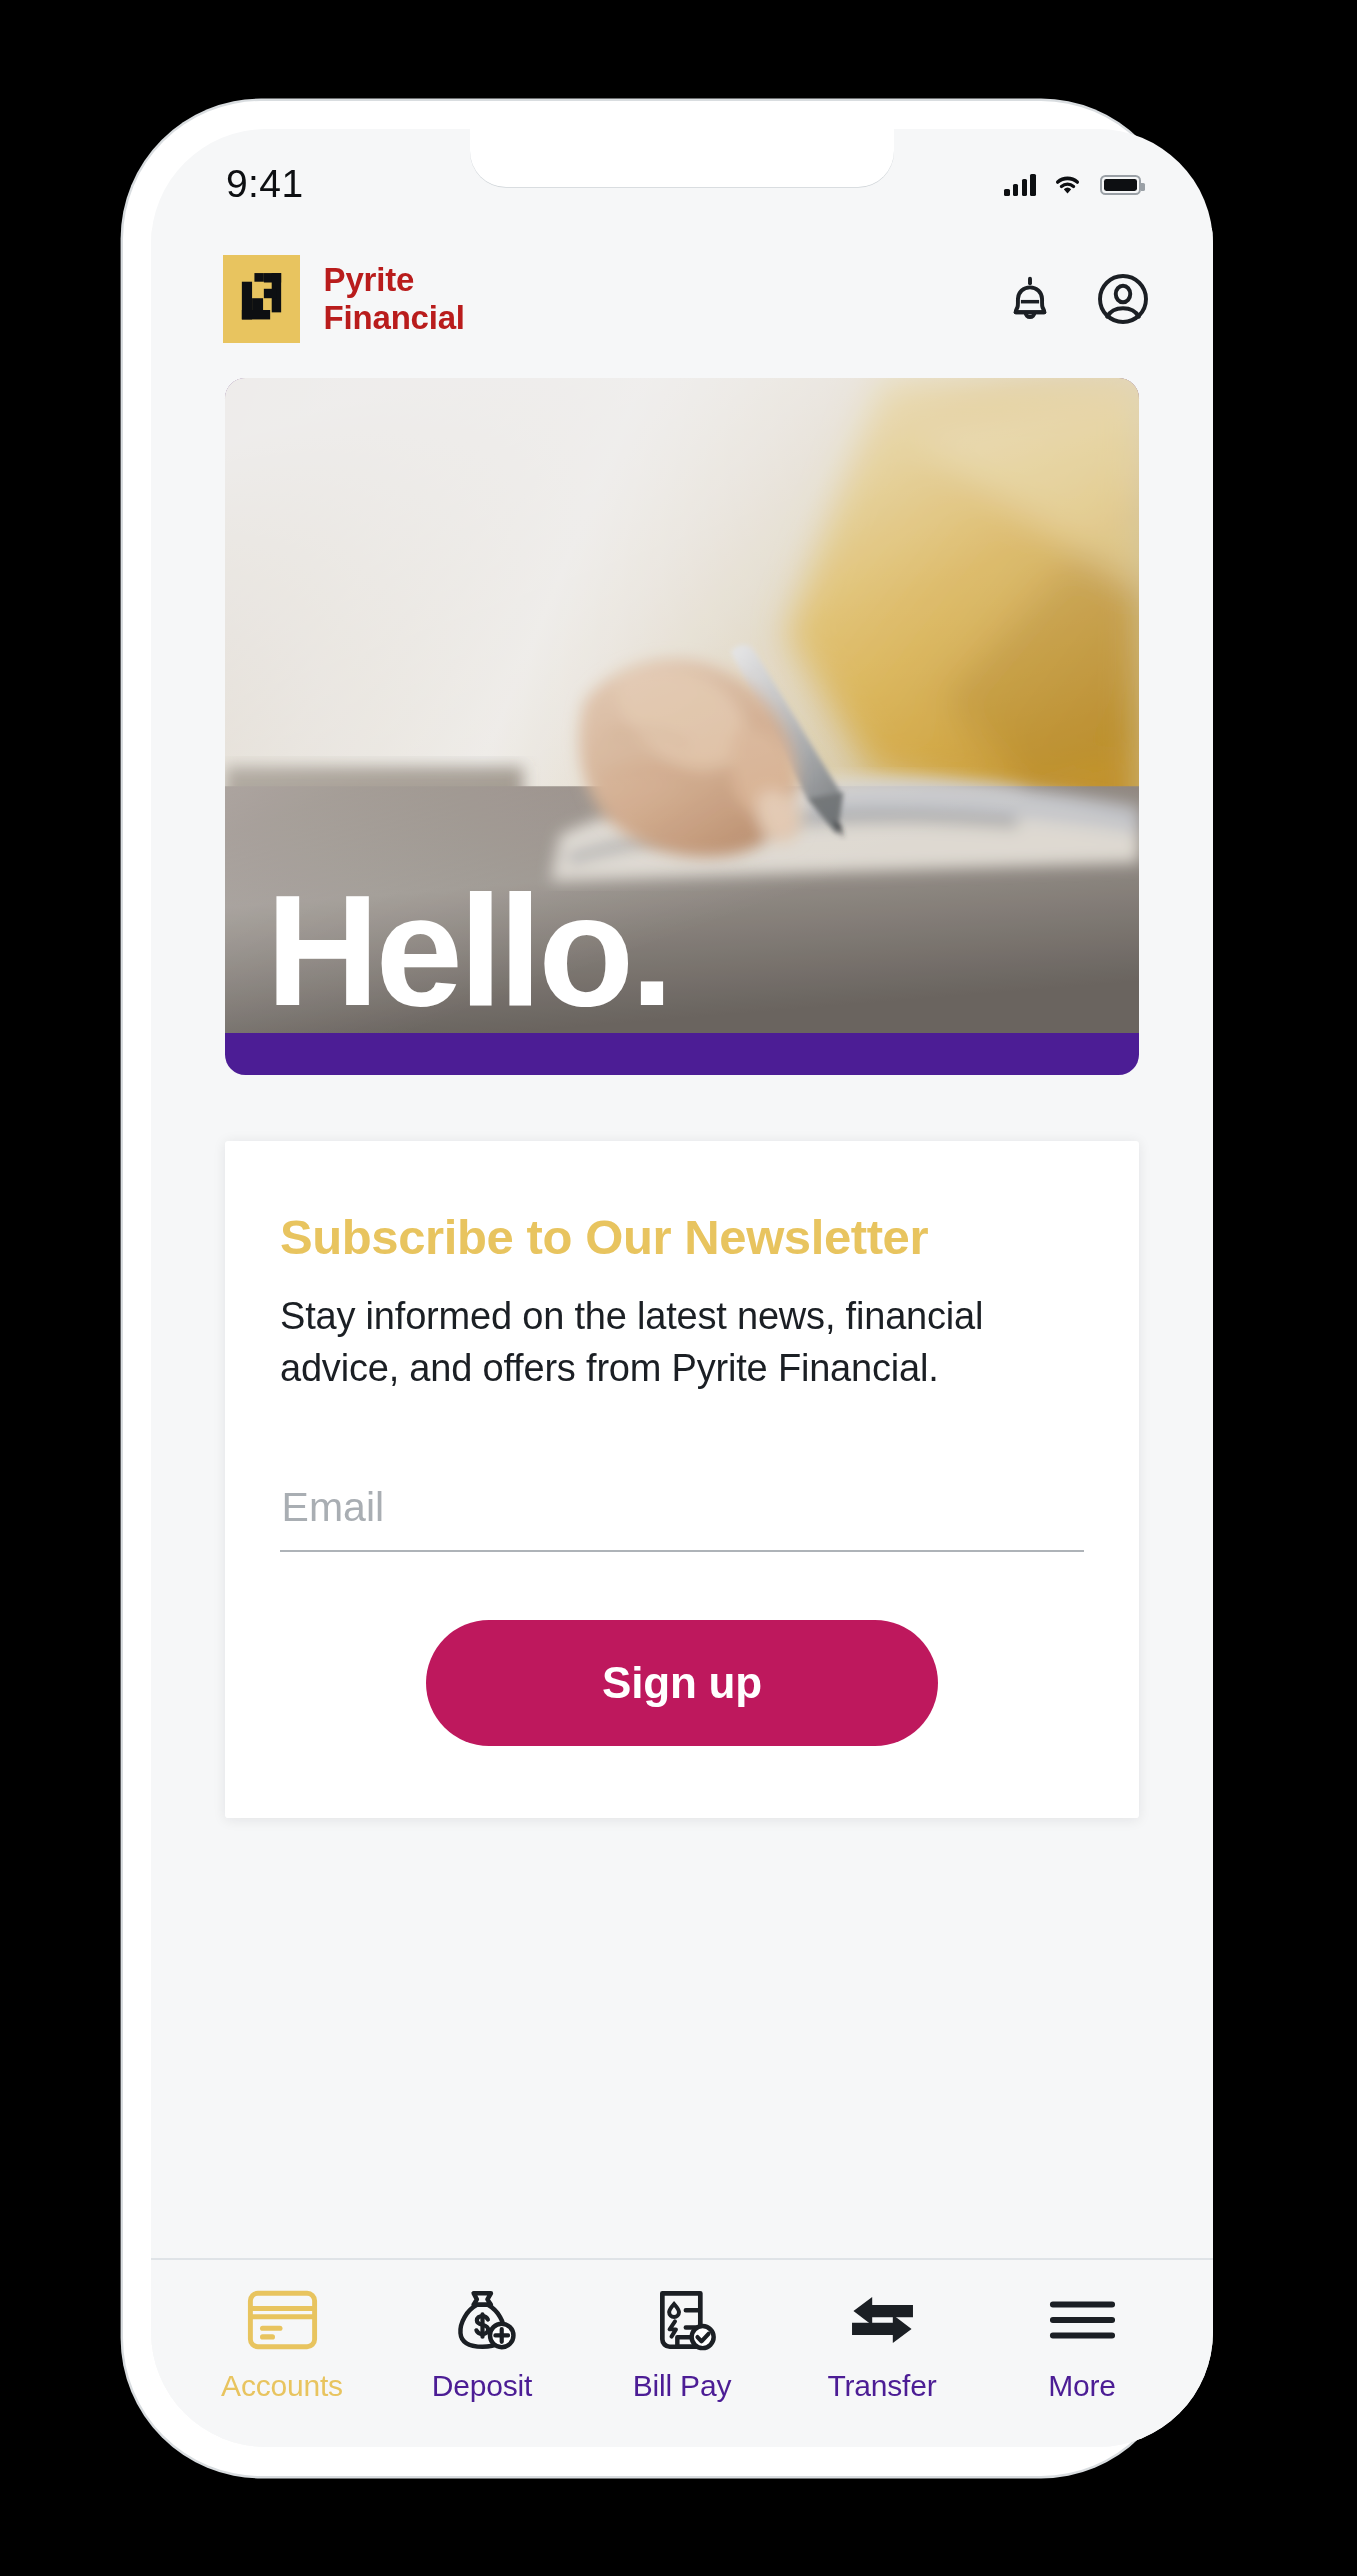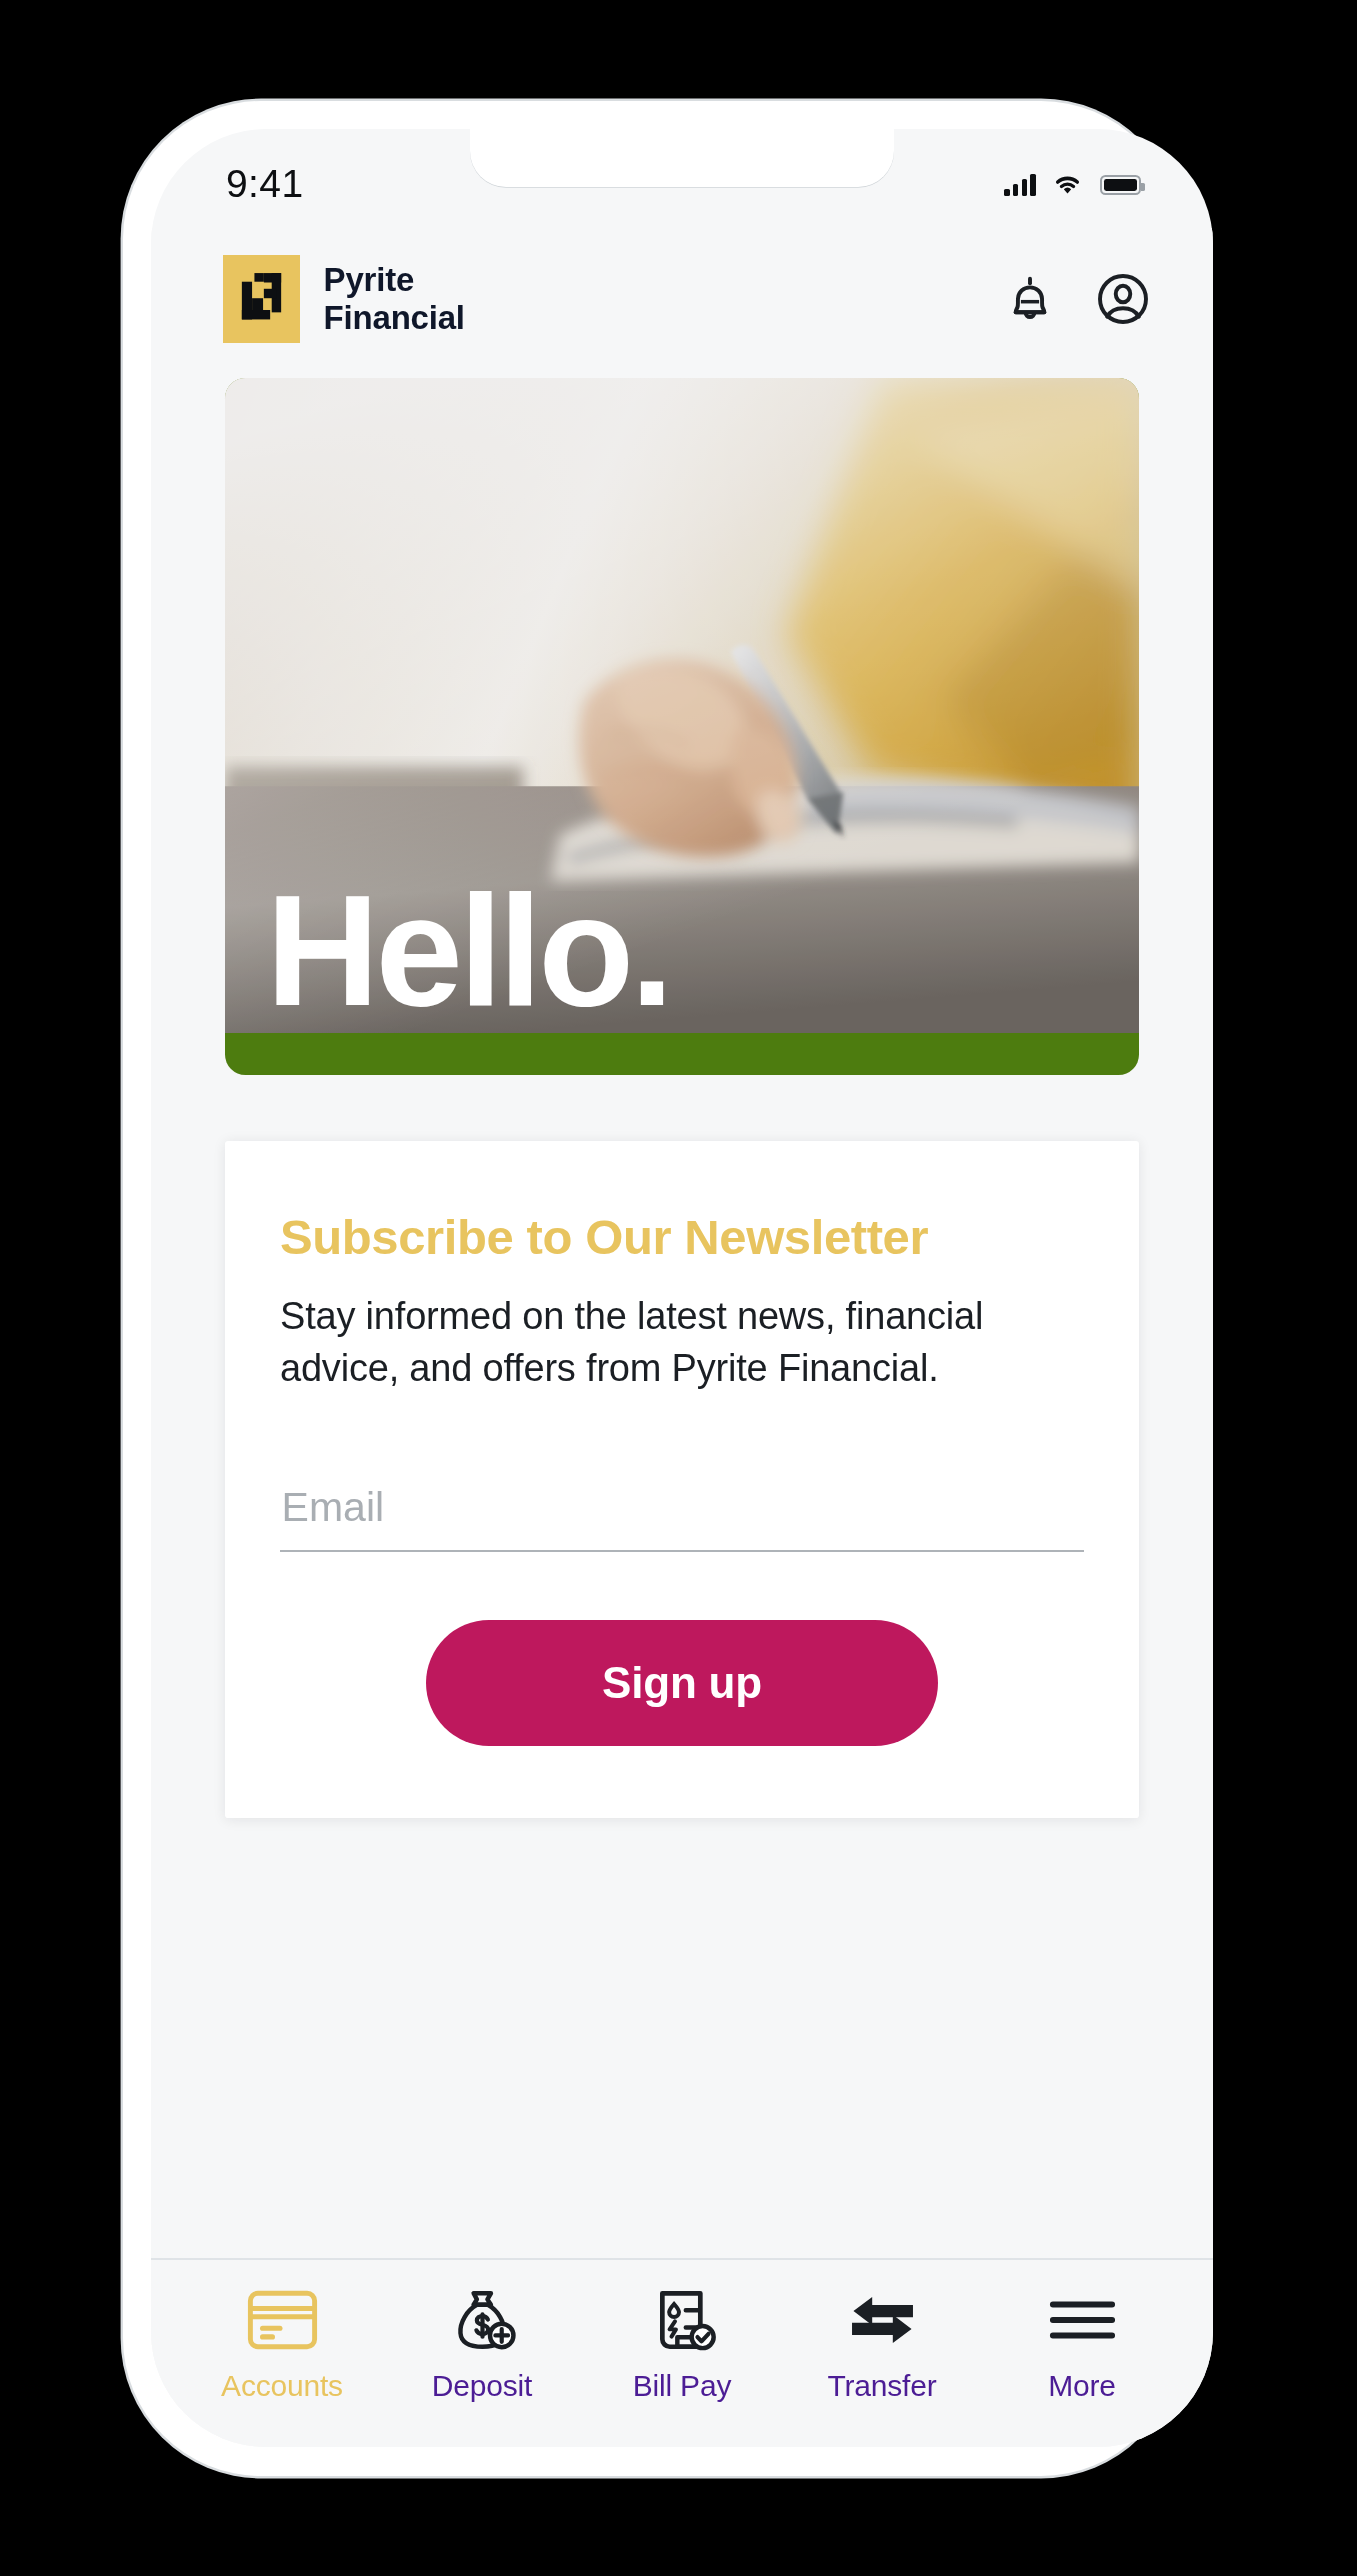--- a/index.html
+++ b/index.html
@@ -86,41 +86,41 @@
     background:#f6f7f8;
   }
   #brand{ display:flex; align-items:center; gap:23.6px; }
   #brand-logo{
     width:77px; height:88px;
     background:#e8c45f;
     display:block; flex:0 0 auto;
   }
   #brand-name{
     font-size:33px; font-weight:bold; line-height:1.16;
-    color:#0f172a; letter-spacing:-0.2px;
+    color:#b91c1c; letter-spacing:-0.2px;
   }
   #header-actions{ display:flex; align-items:center; gap:35px; }
   .hdr-icon{ width:58px; height:58px; display:block; }
 
   
   #content{
     flex:1 1 auto;
     padding:0 0 6.3px 0;
     overflow:hidden;
     background:#f6f7f8;
   }
 
   
   #hero{
     position:relative;
     margin:11px 74px 0 74px;
     height:697px;
     border-radius:20.4px;
     overflow:hidden;
-    background:#4d7c0f;
+    background:#4c1d95;
   }
   #hero-photo{ position:absolute; inset:0; }
   #hero-title{
     position:absolute;
     left:41px; bottom:58px;
     font-size:157px; font-weight:bold;
     color:#fff; line-height:.84;
     letter-spacing:-3.9px;
   }
 

